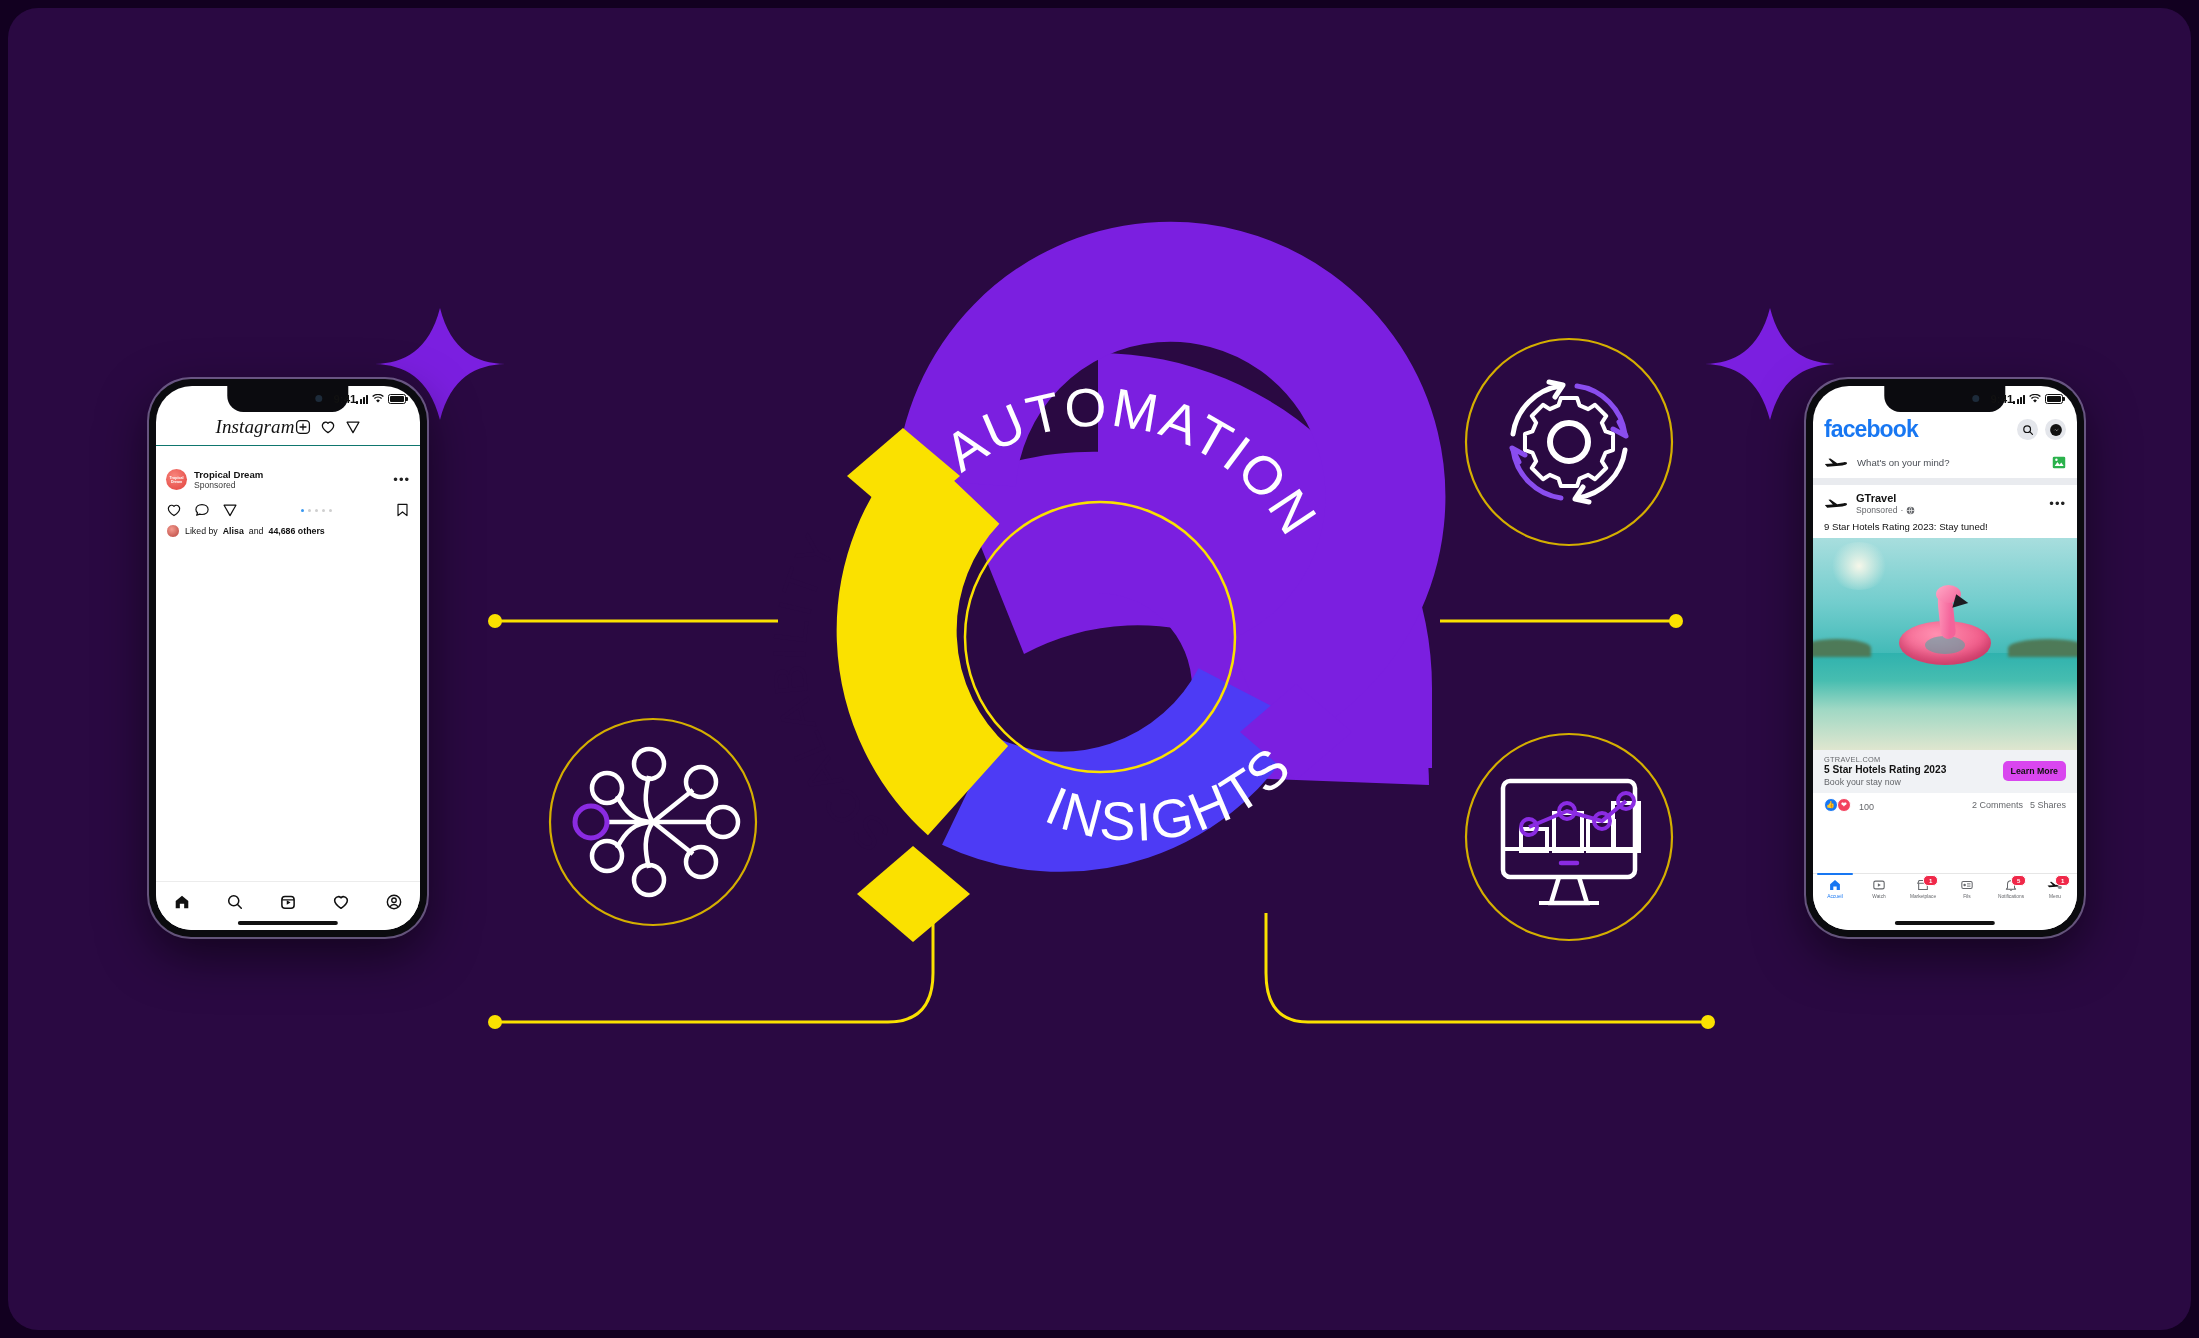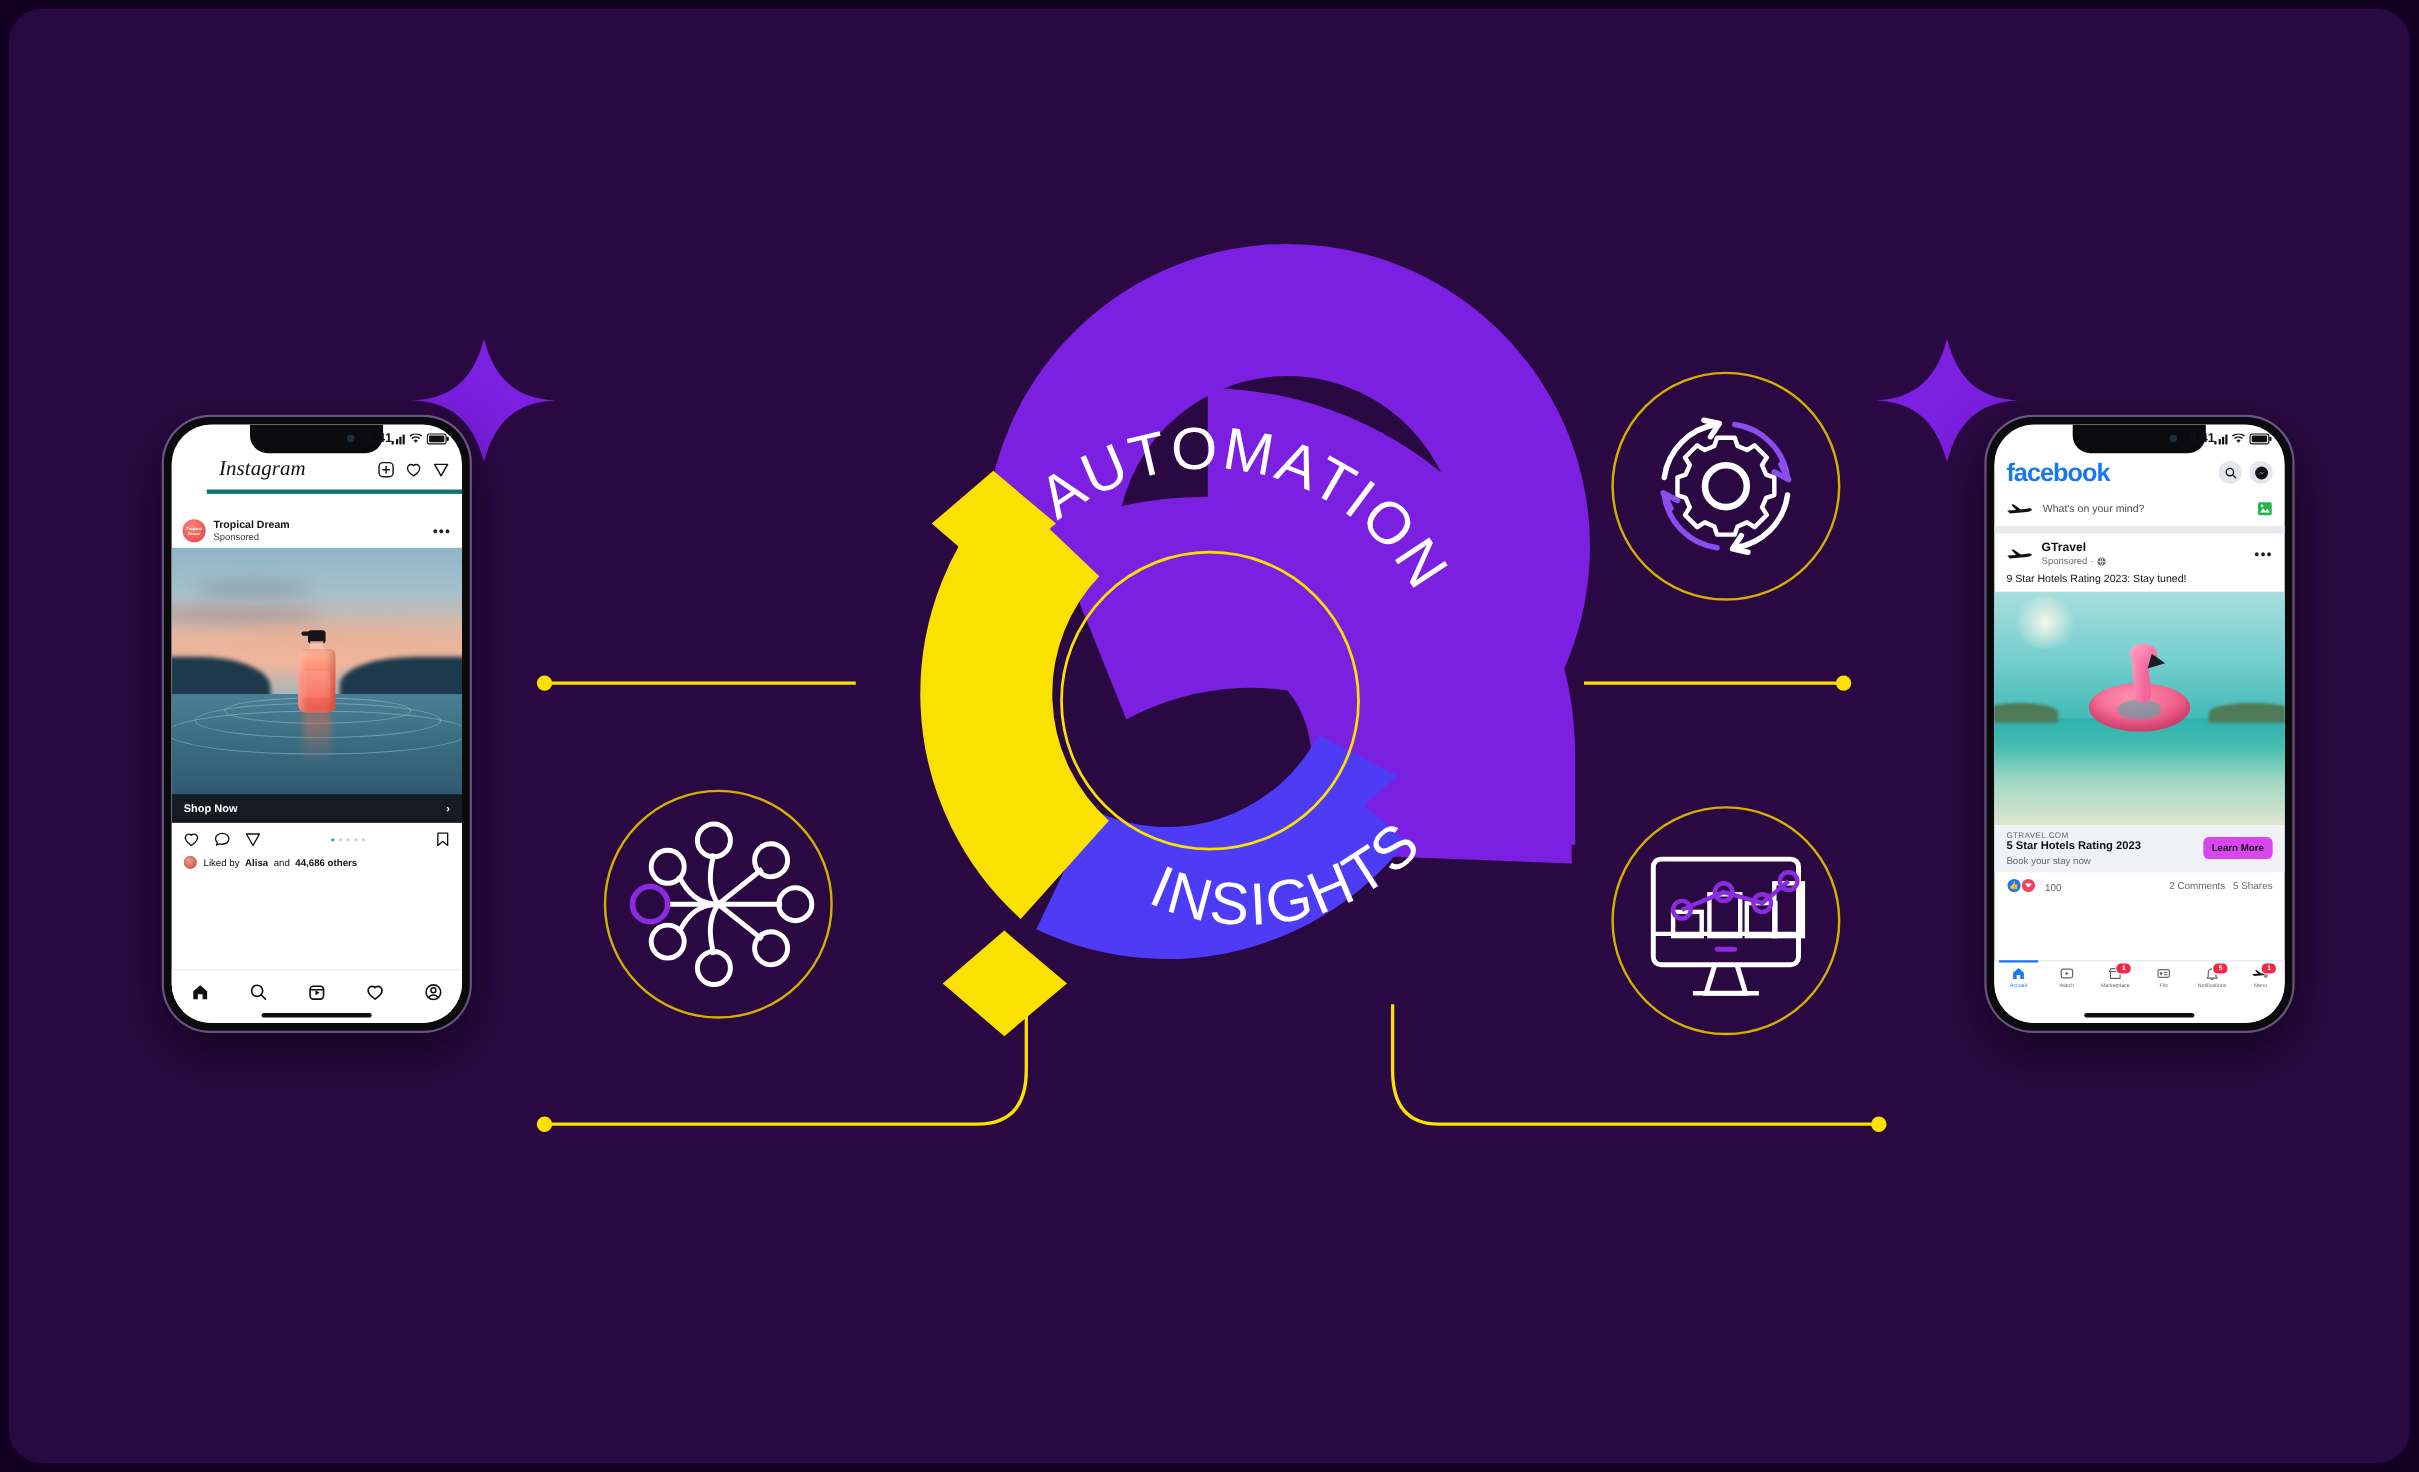--- a/index.html
+++ b/index.html
@@ -89,24 +89,23 @@
   .batt::before{content:"";position:absolute;inset:1px;background:#111;border-radius:1px;}
   .batt::after{content:"";position:absolute;right:-3px;top:2px;width:1.6px;height:4px;background:#111;border-radius:0 1px 1px 0;}
   .homebar{
     position:absolute;bottom:5px;left:50%;transform:translateX(-50%);
     width:38%;height:4px;border-radius:3px;background:#111;
   }
 
   
   #phone-instagram{ left:141px; top:371px; width:264px; height:544px; }
   .ig-header{
-    display:flex;align-items:center;justify-content:space-between;
+    display:flex;align-items:center;justify-content:center;
     padding:4px 11px 7px 11px;
-    border-bottom:4px solid #0f766e;
-    margin-left:32px;
+    border-bottom:1px solid #0f766e;
   }
   .ig-logo{
     font-family:"Liberation Serif", serif;
     font-size:19px; font-style:italic; color:#111; letter-spacing:.1px;
   }
   .ig-header-icons{display:flex;align-items:center;gap:9px;}
   .ig-post-head{
     display:flex;align-items:center;gap:7px;padding:5px 10px;margin-top:18px;
   }
   .ig-avatar{
@@ -507,43 +506,20 @@
         <div class="ig-avatar">
           <span>Tropical Dream</span>
         </div>
         <div class="ig-names">
           <div class="ig-name">Tropical Dream</div>
           <div class="ig-sub">Sponsored</div>
         </div>
         <div class="dots3">•••</div>
       </div>
 
-      <div class="ig-media">
-        <div class="cloud" style="left:-6%;top:22%;width:58%;height:12px;background:rgba(150,120,130,.55);"></div>
-        <div class="cloud" style="left:24%;top:30%;width:62%;height:10px;background:rgba(235,170,140,.6);"></div>
-        <div class="cloud" style="left:8%;top:13%;width:40%;height:9px;background:rgba(90,90,115,.45);"></div>
-        <div class="mountain" style="left:-8%;width:42%;border-radius:0 60% 0 0;"></div>
-        <div class="mountain" style="right:-6%;width:48%;border-radius:55% 0 0 0;"></div>
-        <div class="water"></div>
-        <div class="ripple" style="left:18%;bottom:36%;width:64%;height:22px;"></div>
-        <div class="ripple" style="left:8%;bottom:31%;width:84%;height:30px;"></div>
-        <div class="ripple" style="left:-2%;bottom:25%;width:104%;height:38px;"></div>
-        <div class="bottle">
-          <div class="spout"></div>
-              <div class="pump"></div>
-              <div class="neck"></div>
-          <div class="body"></div>
-              <div class="label"></div>
-              <div class="refl"></div>
-        </div>
-        <div class="ig-shopnow">
-          <span>Shop Now</span>
-          <span>›</span>
-        </div>
-      </div>
 
       <div class="ig-actions">
         <svg class="ic" width="16" height="16" viewBox="0 0 20 20">
           <path d="M10 17 C3 12.2 2 8.8 3.6 6.1 A3.9 3.9 0 0 1 10 5.4 A3.9 3.9 0 0 1 16.4 6.1 C18 8.8 17 12.2 10 17 Z" fill="none" stroke="#111" stroke-width="1.5" stroke-linejoin="round"></path>
         </svg>
         <svg class="ic" width="16" height="16" viewBox="0 0 20 20">
           <path d="M10 3.2 C14.6 3.2 17.6 6 17.6 9.4 C17.6 12.8 14.6 15.6 10 15.6 C8.8 15.6 7.8 15.5 6.9 15.2 L3.4 16.6 L4.4 13.4 C3 12.3 2.4 10.9 2.4 9.4 C2.4 6 5.4 3.2 10 3.2 Z" fill="none" stroke="#111" stroke-width="1.5" stroke-linejoin="round"></path>
         </svg>
         <svg class="ic" width="16" height="16" viewBox="0 0 20 20">
           <path d="M2.6 4 L17.4 4 L10 17 Z" fill="none" stroke="#111" stroke-width="1.5" stroke-linejoin="round"></path>

